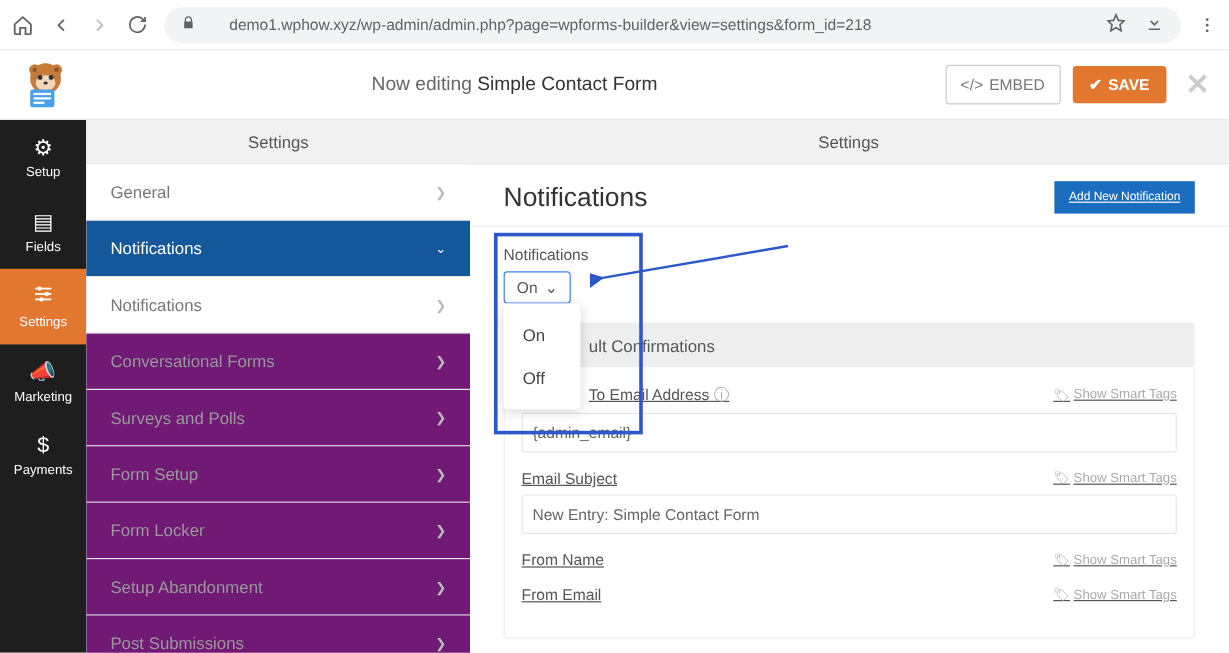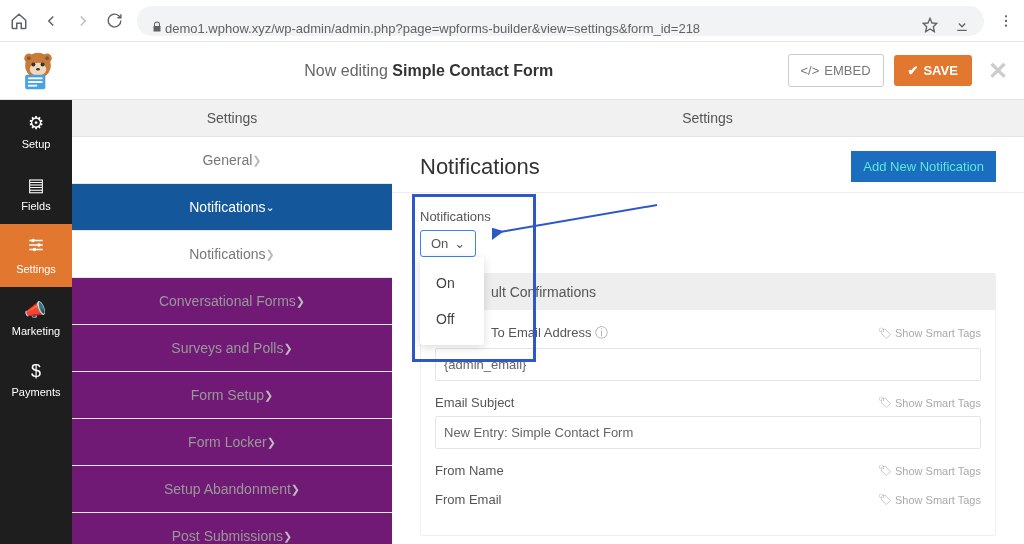--- a/index.html
+++ b/index.html
@@ -2,69 +2,69 @@
 <html><head>
 <meta charset="utf-8">
 <style>
 * { box-sizing: border-box; margin: 0; padding: 0; }
 body { font-family: -apple-system, BlinkMacSystemFont, "Segoe UI", Arial, sans-serif; font-size: 13px; color: #444; width: 1024px; height: 544px; overflow: hidden; background: #fff; }
 
 .browser-bar { height: 42px; display: flex; align-items: center; padding: 0 10px; gap: 14px; border-bottom: 1px solid #e5e5e5; background: #fff; }
 .browser-bar svg { flex-shrink: 0; }
 .nav-icon { color: #5f6368; cursor: pointer; display: flex; align-items: center; }
 .nav-icon.disabled { color: #bdbdbd; }
-.url-bar { flex: 1; display: flex; align-items: flex-end; gap: 2px; background: #f1f3f4; border-radius: 18px; height: 30px; padding: 0 14px; }
+.url-bar { flex: 1; display: flex; align-items: center; gap: 28px; background: #f1f3f4; border-radius: 18px; height: 30px; padding: 0 14px; }
 .url-bar span.lock { color: #5f6368; }
 .url-bar span.url { flex: 1; color: #5f6368; }
 .url-actions { display: flex; align-items: center; gap: 16px; color: #5f6368; }
 
 .topbar { height: 58px; display: flex; align-items: center; padding: 0 16px; border-bottom: 1px solid #e5e5e5; background: #fff; position: relative; }
 .bear-logo { width: 44px; height: 44px; margin-right: 10px; }
 .bear-logo svg { width: 100%; height: 100%; }
 .title-wrap { flex: 1; text-align: center; font-size: 16px; color: #666; }
-.title-wrap b { color: #333; font-weight: 700; margin-top: 20px; }
+.title-wrap b { color: #333; font-weight: 400; margin-top: 20px; }
 .embed-btn { border: 1px solid #ccc; background: #fff; color: #777; padding: 8px 12px; border-radius: 3px; font-size: 13px; cursor: pointer; display: flex; align-items: center; gap: 5px; }
 .save-btn { background: #e27730; color: #fff; border: none; padding: 8px 14px; border-radius: 3px; font-size: 13px; font-weight: bold; margin-left: 10px; cursor: pointer; display: flex; align-items: center; gap: 5px; }
 .close-x { margin-left: 16px; color: #ccc; font-size: 24px; cursor: pointer; font-weight: bold; }
 
 .main { display: flex; height: calc(544px - 42px - 58px); }
 .sidebar { width: 72px; background: #1e1e1e; display: flex; flex-direction: column; }
 .side-item { color: #fff; text-align: center; padding: 12px 0; font-size: 11px; cursor: pointer; }
 .side-item.active { background: #e27730; }
 .side-item .icon { display: block; font-size: 18px; margin-bottom: 4px; }
 
 .settings-col { width: 320px; background: #f5f6f7; display: flex; flex-direction: column; }
 .settings-header { background: #f1f1f1; text-align: center; padding: 10px 0; font-size: 14px; color: #555; border-bottom: 1px solid #e5e5e5; }
-.settings-item { display: flex; align-items: center; justify-content: center; padding: 15px 20px; border-bottom: 1px solid #e8e8e8; color: #777; cursor: pointer; font-size: 14px; background: #fff; }
+.settings-item { display: flex; align-items: center; justify-content: space-between; padding: 15px 20px; border-bottom: 1px solid #e8e8e8; color: #777; cursor: pointer; font-size: 14px; background: #fff; }
 .settings-item.active { background: #14579b; color: #fff; }
 .settings-item.group-start { background: #701a75; color: #999; }
 .settings-item .chev { font-size: 11px; color: #bbb; }
 .settings-item.active .chev { color: #fff; }
 
 .content { flex: 1; overflow: auto; padding: 0; background: #fff; position: relative; }
 .tab-name { background: #f1f1f1; text-align: center; padding: 10px 0; font-size: 14px; color: #555; border-bottom: 1px solid #e5e5e5; margin-left: -1px;}
 .content-header { display: flex; align-items: center; justify-content: space-between; padding: 14px 28px 10px 28px; border-bottom: 1px solid #eee; }
 .content-header h1 { font-size: 22px; font-weight: 400; color: #333; }
-.add-btn { background: #1a6dbf; color: #5eead4; border: none; padding: 8px 12px; font-size: 13px; cursor: pointer; }
+.add-btn { background: #1a6dbf; color: #ffffff; border: none; padding: 8px 12px; font-size: 10px; cursor: pointer; text-decoration: underline; }
 
 .form-section { padding: 16px 28px; }
 .notif-label { font-size: 13px; color: #555; display: block; margin-bottom: 6px; }
 .dropdown-wrap { position: relative; display: inline-block; }
 .dropdown-toggle { border: 1px solid #3b82f6; padding: 5px 10px; font-size: 13px; display: flex; align-items: center; gap: 6px; cursor: pointer; border-radius: 3px; background: #fff; color: #555; }
 .dropdown-menu { position: absolute; top: 100%; left: 0; background: #fff; box-shadow: 0 2px 10px rgba(0,0,0,.15); min-width: 64px; padding: 8px 0; border-radius: 3px; z-index: 10; }
 .dropdown-menu div { padding: 10px 16px; font-size: 14px; cursor: pointer; color: #444; }
 
 .highlight-box { position: absolute; border: 3px solid #2e57c9; pointer-events: none; z-index: 5; }
 .arrow { position: absolute; pointer-events: none; z-index: 6; }
 
 .panel { border: 1px solid #eee; border-radius: 2px; }
 .panel-header { background: #eeeeee; padding: 10px 14px; font-size: 14px; color: #555; }
 .panel-body { padding: 14px; }
 .field-row { margin-bottom: 14px; }
-.field-label { display: flex; justify-content: space-between; align-items: center; margin-bottom: 6px; font-size: 13px; color: #555; }
+.field-label { display: flex; justify-content: space-between; align-items: center; margin-bottom: 6px; font-size: 13px; color: #555; text-decoration: underline; }
 .field-label .help { color: #aaa; font-size: 13px; }
 .smart-tags { font-size: 11px; color: #aaa; display: inline-flex; align-items: center; gap: 3px; cursor: pointer; }
 .text-input { width: 100%; border: 1px solid #e5e5e5; padding: 8px; font-size: 13px; color: #666; border-radius: 2px; }
 </style>
 </head>
 <body>
 
 <div class="browser-bar">
   <span class="nav-icon">
       <svg width="18" height="18" viewBox="0 0 24 24" fill="none" stroke="currentColor" stroke-width="2">

